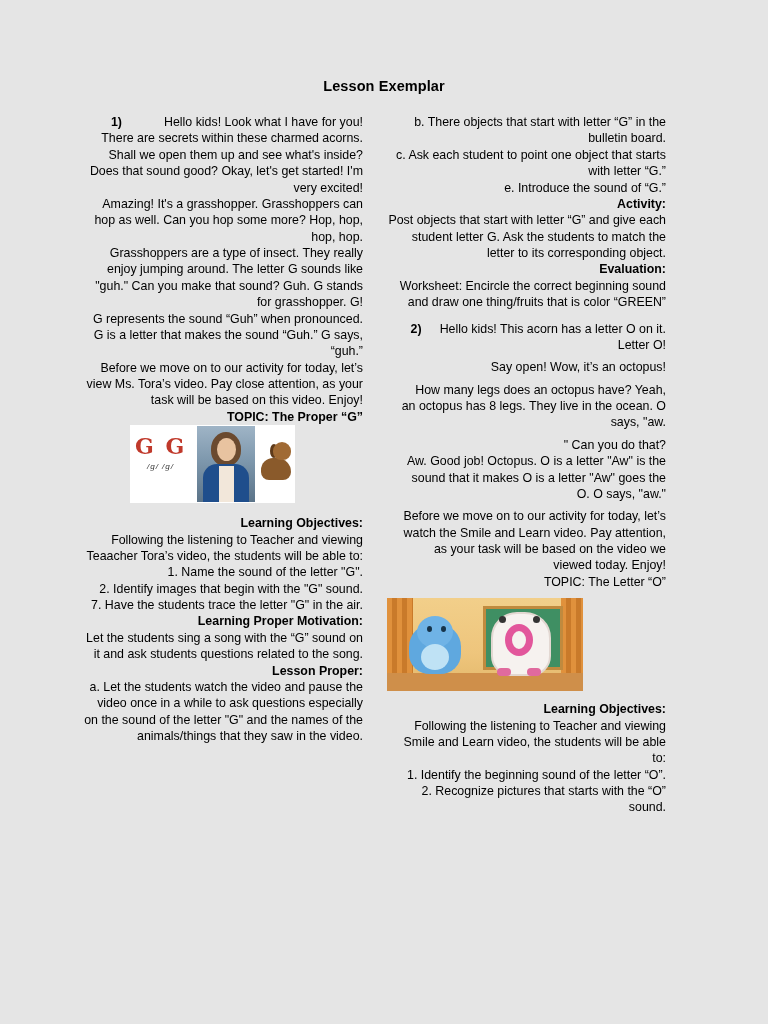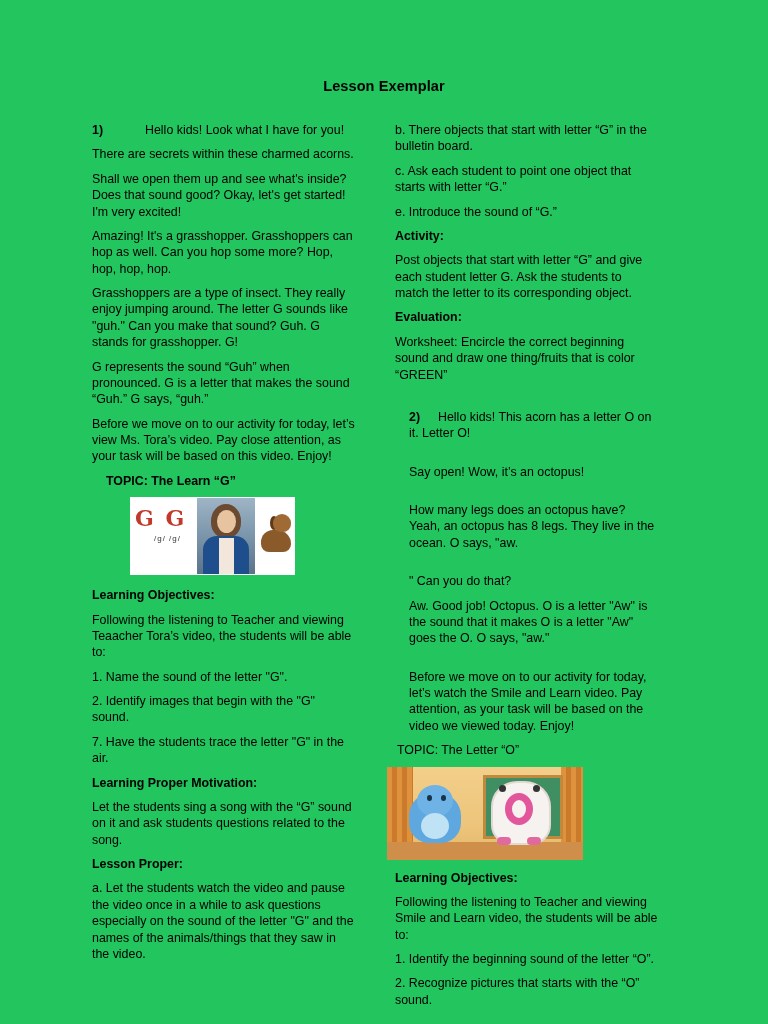--- a/index.html
+++ b/index.html
@@ -11,21 +11,21 @@
     width: 768px;
     height: 1024px;
     font-family: "Liberation Sans", sans-serif;
     color: #000000;
     overflow: hidden;
   }
   .page {
     position: relative;
     width: 768px;
     height: 1024px;
-    background: #22c55e;
+    background: #e5e5e5;
     box-sizing: border-box;
     padding: 78px 84px 0 84px;
   }
   .doc-title {
     text-align: center;
     font-size: 14.5px;
     font-weight: bold;
     margin: 0 0 20px 0;
     letter-spacing: 0.1px;
   }
@@ -33,21 +33,22 @@
     display: flex;
     gap: 24px;
     align-items: flex-start;
   }
   .col {
     width: 279px;
     font-size: 12.4px;
     line-height: 1.32;
   }
   .col p {
-    margin: 8px;
+    margin: 0;
+    text-align: right;
   }
   .b { font-weight: bold; }
   .indent-num {
     font-weight: bold;
   }
   .tab {
     display: inline-block;
     width: 42px;
   }
   .tab-sm {
@@ -92,24 +93,25 @@
     position: absolute;
     left: 4px; top: 6px;
     font-family: "DejaVu Serif", serif;
     font-weight: bold;
     font-size: 22px;
     color: #c0392b;
     letter-spacing: 2px;
   }
   .img-g .gphon {
     position: absolute;
-    left: 23px; top: 36px;
+    left: 16px; top: 36px;
     font-size: 8px;
     color: #333;
     letter-spacing: 1px;
+    font-style: italic;
   }
   .img-g .photo {
     position: absolute;
     left: 66px; top: 0;
     width: 58px; height: 76px;
     background: linear-gradient(180deg,#9fb4c6 0%, #7e98ad 45%, #5b7388 100%);
     overflow: hidden;
   }
   .img-g .photo .hair {
     position: absolute;
@@ -255,21 +257,21 @@
       <p>
         <span class="indent-num">1)</span><span class="tab"></span><span>Hello kids! Look what I have for you!</span>
       </p>
       <p>There are secrets within these charmed acorns.</p>
       <p>Shall we open them up and see what's inside? Does that sound good? Okay, let's get started! I'm very excited!</p>
       <p>Amazing! It's a grasshopper. Grasshoppers can hop as well. Can you hop some more? Hop, hop, hop, hop.</p>
       <p>Grasshoppers are a type of insect. They really enjoy jumping around. The letter G sounds like "guh." Can you make that sound? Guh. G stands for grasshopper. G!</p>
       <p>G represents the sound “Guh” when pronounced. G is a letter that makes the sound “Guh.” G says, “guh.”</p>
       <p>Before we move on to our activity for today, let’s view Ms. Tora’s video. Pay close attention, as your task will be based on this video. Enjoy!</p>
 
-      <p class="heading-indent">TOPIC: The Learn “G”</p>
+      <p class="heading-indent">TOPIC: The Proper “G”</p>
 
       <div class="img-g">
         <div class="left"></div>
         <div class="gletters">G G G</div>
         <div class="gphon">/g/  /g/</div>
         <div class="photo">
           <div class="hair"></div>
           <div class="face"></div>
           <div class="body"></div>
           <div class="shirt"></div>

